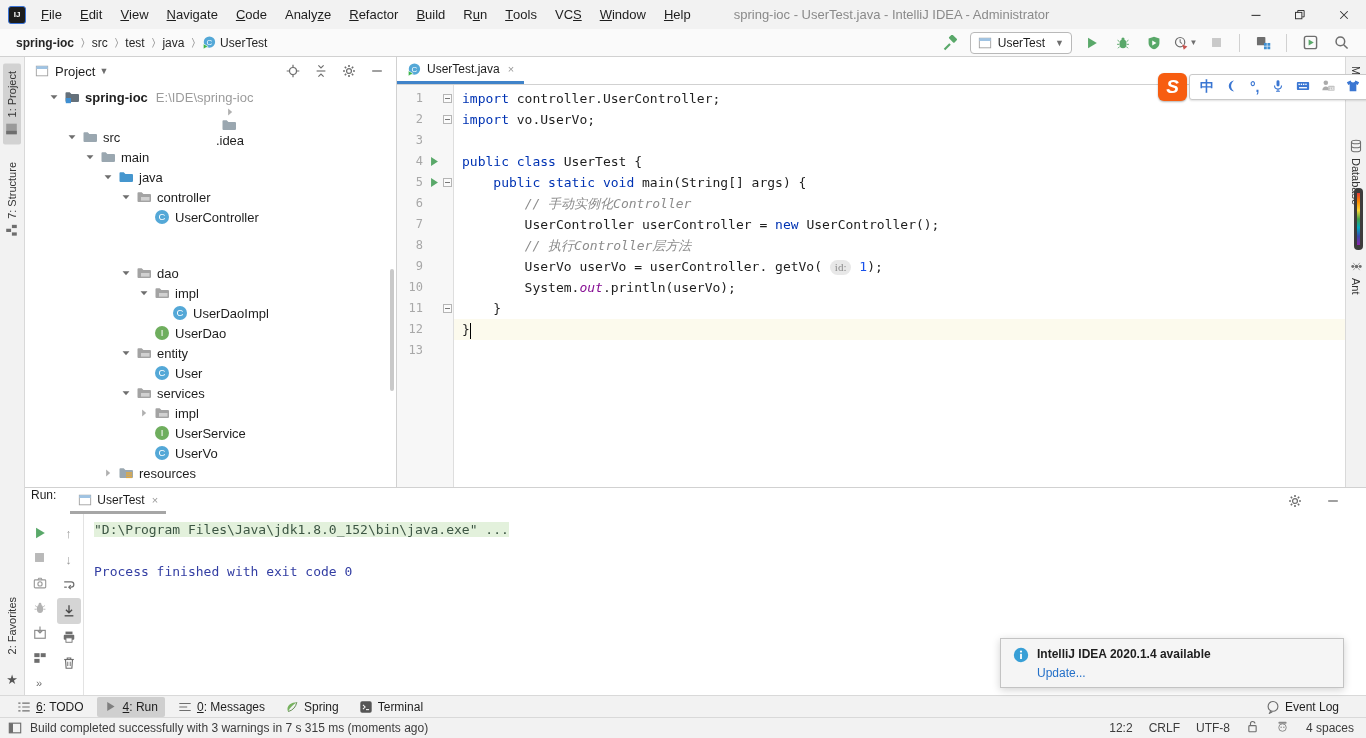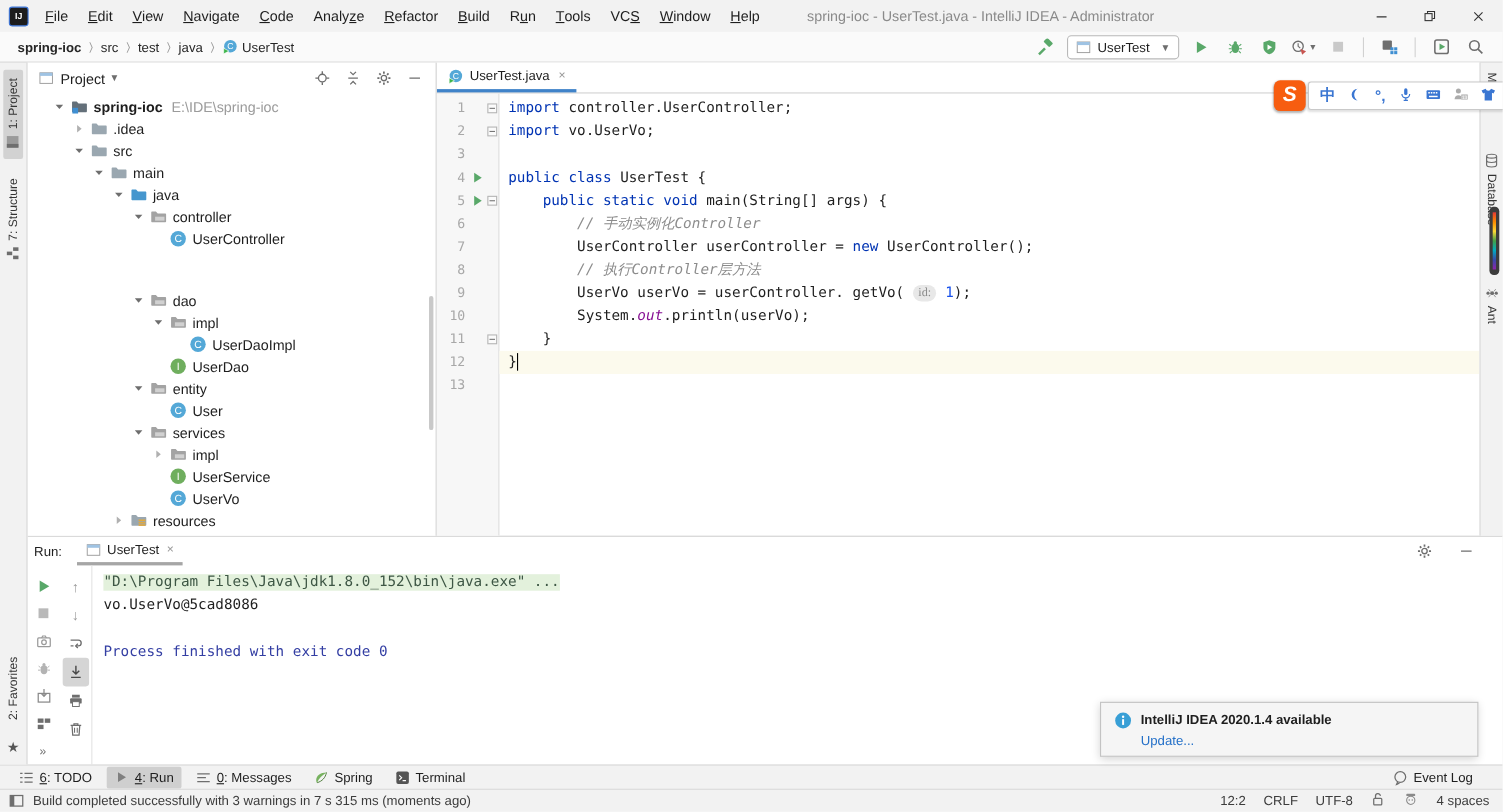--- a/index.html
+++ b/index.html
@@ -66,21 +66,21 @@
 .cm{color:#8c8c8c;font-style:italic}
 .fd{color:#871094;font-style:italic}
 .nm{color:#1750eb}
 .hint{background:#e8e8e8;color:#8a8a8a;border-radius:8px;padding:0 5px;font-size:11px;font-family:Liberation Serif, serif;display:inline-block;line-height:15px;vertical-align:middle}
 .caret-bar{display:inline-block;width:1.5px;height:16px;background:#000;vertical-align:middle;margin-left:0px}
 .fold-box{width:9px;height:9px;border:1px solid #b5b5b5;background:#fbfbfb;display:inline-flex;align-items:center;justify-content:center;margin-left:auto;margin-right:2px}
 .fold-box i{display:block;width:5px;height:1px;background:#777}
 .run-mark{margin-left:2px;display:inline-flex}
 
 .run-panel{margin-left:25px;height:208px;border-top:1px solid #d1d1d1;background:#fff;display:flex;flex-direction:column;flex:0 0 auto}
-.run-header{height:26px;display:flex;align-items:center;flex:0 0 auto;padding-left:6px}
+.run-header{height:26px;display:flex;flex:0 0 auto;padding-left:6px}
 .run-label{font-size:12px;color:#1e1e1e;margin-right:14px}
 .run-tab{display:flex;align-items:center;gap:5px;height:26px;padding:0 8px;border-bottom:3px solid #a6a6a6;font-size:12px}
 .run-header-right{margin-left:auto;display:flex;align-items:center;gap:16px;padding-right:22px}
 .run-body{flex:1;display:flex;min-height:0}
 .run-tools{display:flex;border-right:1px solid #e3e3e3}
 .rt-col{width:29px;display:flex;flex-direction:column;align-items:center;padding-top:6px}
 .rt-btn{width:24px;height:26px;display:flex;align-items:center;justify-content:center;border-radius:3px}
 .rt-btn.active{background:#d5d5d5}
 .console{flex:1;padding:5px 0 0 10px;font-family:"DejaVu Sans Mono",monospace;font-size:13px;line-height:21px;white-space:pre;overflow:hidden}
 .console .cmd{background:#e3f1dc;color:#3d5644}
@@ -411,21 +411,21 @@
             </span>
             <span class="ic tree-icon">
               <svg width="16" height="16" viewBox="0 0 16 16" xmlns="http://www.w3.org/2000/svg">
                 <path d="M1.5 4.1c0-.5.4-.9.9-.9h3.3l1.7 1.9h6.7c.5 0 .9.4.9.9v6.1c0 .5-.4.9-.9.9H2.4c-.5 0-.9-.4-.9-.9z" fill="#64707a"></path>
                 <rect x="1.8" y="9" width="5.2" height="5.2" fill="#3f8fd2"></rect>
               </svg>
             </span>
             <span class="tree-label bold">spring-ioc</span>
             <span class="tree-path">E:\IDE\spring-ioc</span>
           </div>
-          <div class="tree-row" style="padding-left: 39px;">
+          <div class="tree-row" style="padding-left: 39px; flex-direction: column;">
             <span class="tree-chevron">
               <svg width="10" height="10" viewBox="0 0 16 16" xmlns="http://www.w3.org/2000/svg">
                 <path d="M5 2.5l6.5 5.5L5 13.5z" fill="#b0b0b0"></path>
               </svg>
             </span>
             <span class="ic tree-icon">
               <svg width="16" height="16" viewBox="0 0 16 16" xmlns="http://www.w3.org/2000/svg">
                 <path d="M1.5 4.1c0-.5.4-.9.9-.9h3.3l1.7 1.9h6.7c.5 0 .9.4.9.9v6.1c0 .5-.4.9-.9.9H2.4c-.5 0-.9-.4-.9-.9z" fill="#9aa7b0"></path>
               </svg>
             </span>
@@ -926,21 +926,21 @@
                 <svg width="14" height="14" viewBox="0 0 16 16" xmlns="http://www.w3.org/2000/svg">
                   <path d="M2.5 4h11" stroke="#6e6e6e" stroke-width="1.3"></path>
                   <path d="M6 4V2.3h4V4" fill="none" stroke="#6e6e6e" stroke-width="1.3"></path>
                   <path d="M4 4l.7 10h6.6L12 4" fill="none" stroke="#6e6e6e" stroke-width="1.3"></path>
                   <path d="M6.6 6.5v5M9.4 6.5v5" stroke="#6e6e6e" stroke-width="1.1"></path>
                 </svg>
               </span>
             </div>
           </div>
       </div>
-      <div class="console" id="console"><div><span class="cmd">"D:\Program Files\Java\jdk1.8.0_152\bin\java.exe" ...</span></div><div><span class="">vo.UserVo@5cad8086</span></div><div>&nbsp;</div><div><span class="sys">Process finished with exit code 0</span></div></div>
+      <div class="console" id="console"><div><span class="cmd">"D:\Program Files\Java\jdk1.8.0_152\bin\java.exe" ...</span></div><div>&nbsp;</div><div><span class="sys">Process finished with exit code 0</span></div></div>
     </div>
   </div>
 
   <div class="bottom-bar">
     <div id="tw-items" style="display:flex;align-items:center;gap:6px">
         <div class="tw-btn">
           <span class="ic ic14">
             <svg width="14" height="14" viewBox="0 0 16 16" xmlns="http://www.w3.org/2000/svg">
               <g stroke="#6e6e6e" stroke-width="1.3">
                 <path d="M6 3.5h8.5M6 8h8.5M6 12.5h8.5"></path>

